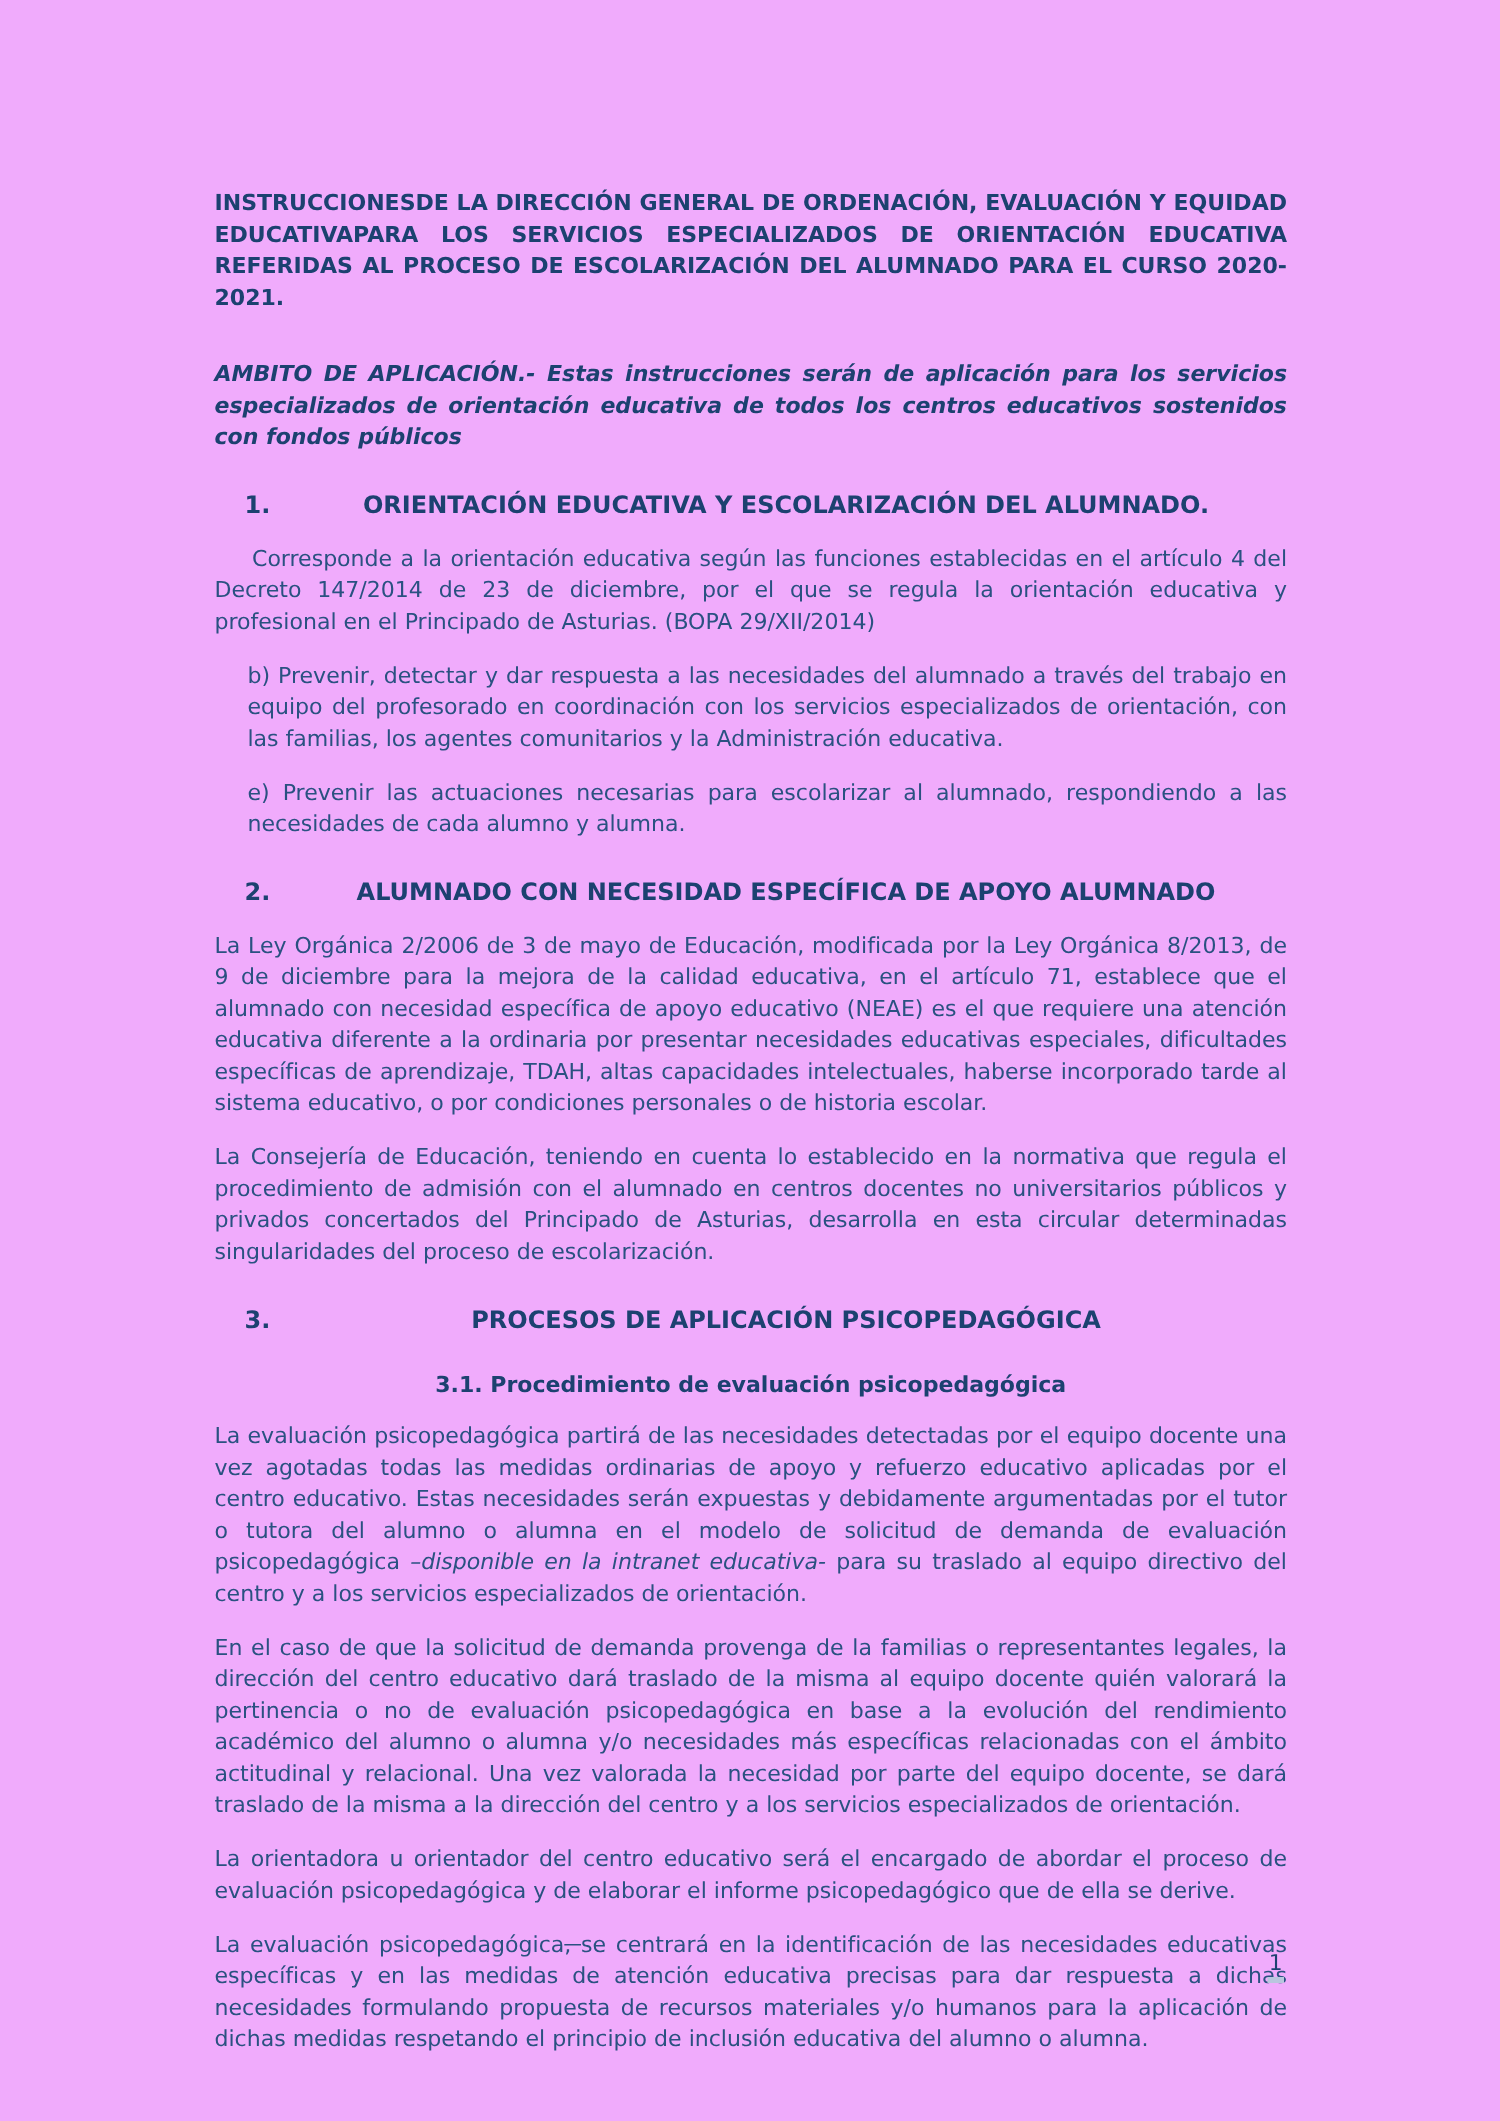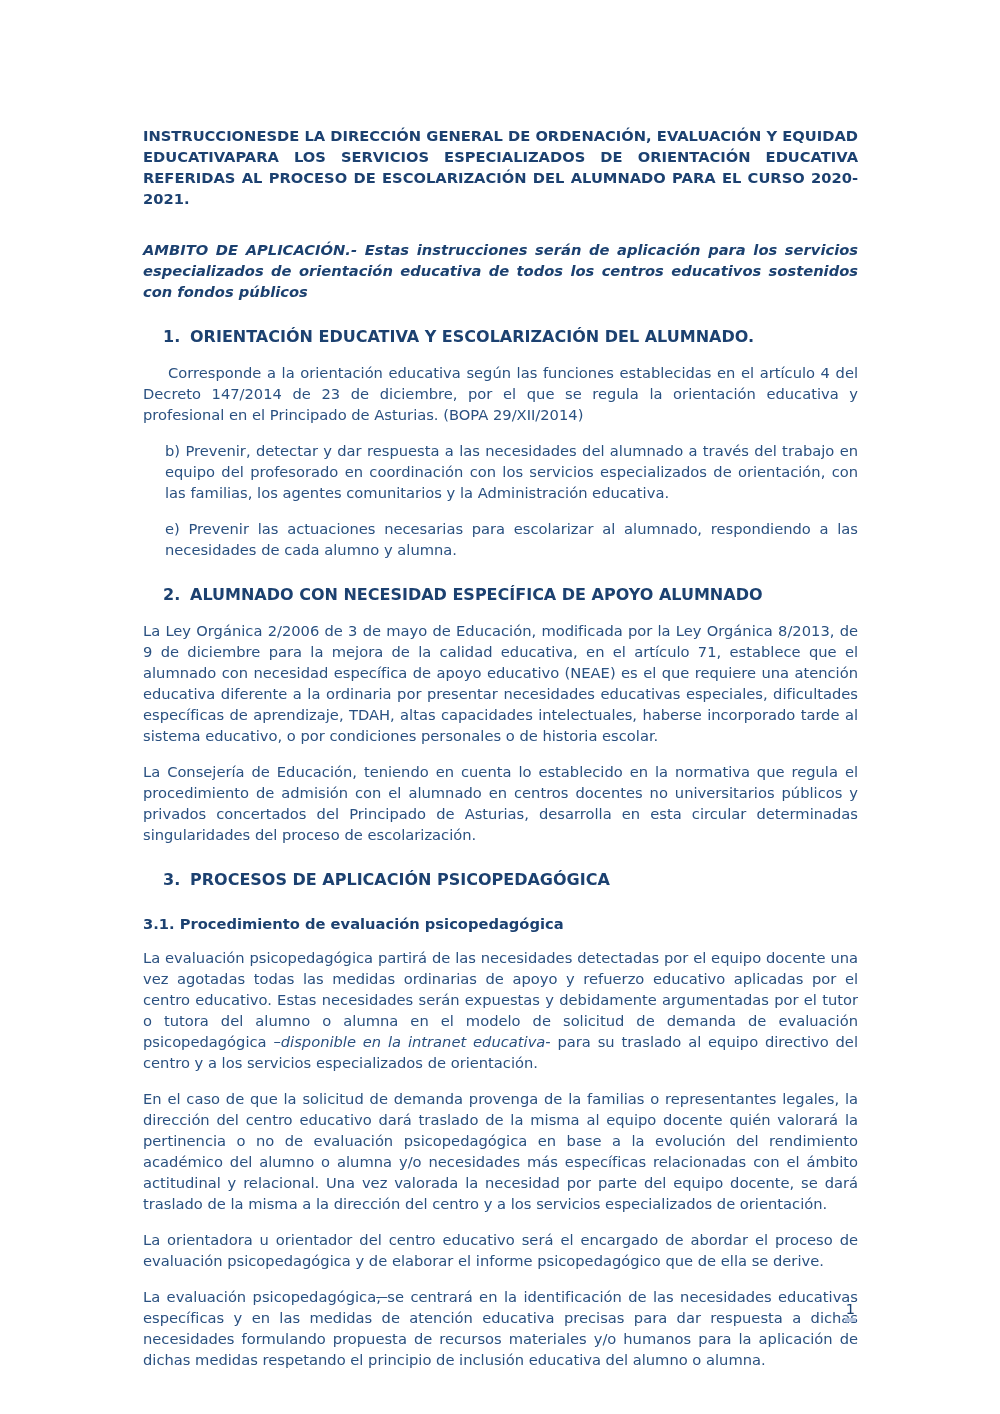--- a/index.html
+++ b/index.html
@@ -1,19 +1,19 @@
 <!DOCTYPE html>
 <html lang="es"><head>
 <meta charset="utf-8">
 <style>
   html,body{margin:0;padding:0;background:#e9e9e9;}
   .page{
     position:relative;
     width:1000px;height:1414px;
-    background:#ffffff;
+    background:#f0abfc;
     font-family:"DejaVu Sans","Liberation Sans",sans-serif;
     overflow:hidden;
   }
   .content{
     position:absolute;
     left:143px;top:125px;
     width:715px;
     color:#2a5181;
     font-size:14.7px;
     line-height:21px;
@@ -29,26 +29,26 @@
     display:flex;
     font-weight:700;
     color:#1c4170;
     font-size:16px;
     line-height:22px;
     margin:24px 0 14px 0;
     padding-left:20px;
     text-align:left;
   }
   .b-heading .num{flex:0 0 27px;}
-  .b-heading .htext{flex:1;}
+  .b-heading .htext{flex:1;text-align:center;}
   .b-subheading{
     font-weight:700;
     color:#1c4170;
     margin:22px 0 13px 0;
-    text-align:left;
+    text-align:center;
   }
   .b-paragraph{margin:0 0 15px 0;}
   .b-paragraph.indent{text-indent:25px;}
   .b-paragraph.block{padding-left:22px;margin-top:12px;}
   .italic{font-style:italic;}
   .strike{text-decoration:line-through;}
   .page-number{
     position:absolute;
     top:1301px;
     right:144px;

